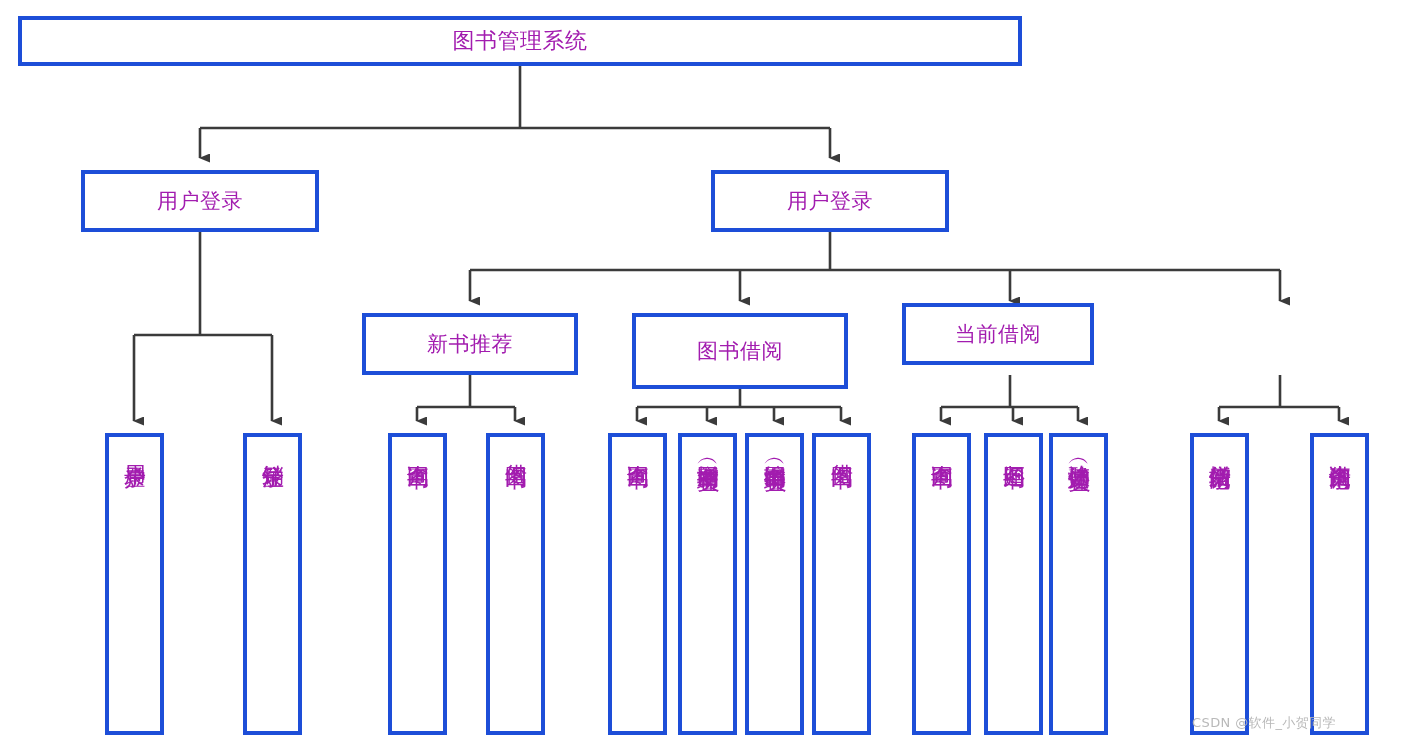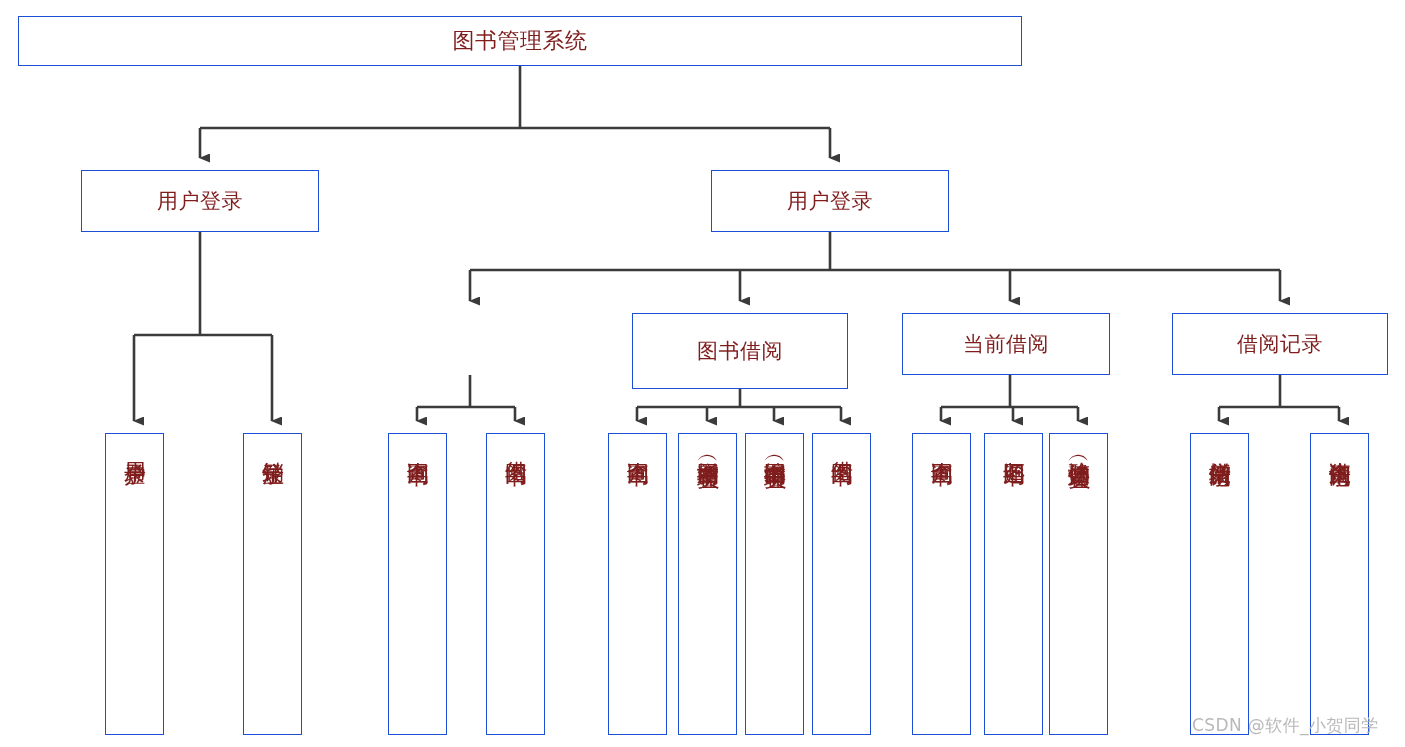--- a/index.html
+++ b/index.html
@@ -21,26 +21,26 @@
     position: absolute;
     left: 0;
     top: 0;
     width: 1405px;
     height: 747px;
     pointer-events: none;
   }
   .node {
     position: absolute;
     box-sizing: border-box;
-    border: 1px solid #1d4ed8;
+    border: 4px solid #1d4ed8;
     background: #ffffff;
     display: flex;
     align-items: center;
     justify-content: center;
-    color: #7f1d1d;
+    color: #a21caf;
   }
   .node .label {
     display: block;
     text-align: center;
     line-height: 1.18;
     letter-spacing: 0.5px;
   }
   .node.horiz .label {
     font-size: 21px;
   }
@@ -55,21 +55,21 @@
   .node.leaf .label {
     writing-mode: vertical-rl;
     text-orientation: upright;
     font-size: 22px;
     line-height: 1.22;
     letter-spacing: 1px;
     white-space: nowrap;
   }
   .watermark {
     position: absolute;
-    font-size: 17px;
+    font-size: 13px;
     color: #b9b9b9;
     white-space: nowrap;
     letter-spacing: 0.4px;
   }
 </style>
 </head>
 <body>
 
 <div id="canvas">
 
@@ -127,28 +127,28 @@
     <span class="label">图书管理系统</span>
   </div>
 
   <div class="node horiz" style="left:81px; top:170px; width:238px; height:62px;">
     <span class="label">用户登录</span>
   </div>
   <div class="node horiz" style="left:711px; top:170px; width:238px; height:62px;">
     <span class="label">用户登录</span>
   </div>
 
+  <div class="node horiz" style="left:362px; top:313px; width:216px; height:62px;">
+    <span class="label">新书推荐</span>
+  </div>
   <div class="node horiz" style="left:632px; top:313px; width:216px; height:76px;">
     <span class="label">图书借阅</span>
   </div>
-  <div class="node horiz" style="left:902px; top:313px; width:208px; height:62px;">
+  <div class="node horiz" style="left:902px; top:303px; width:192px; height:62px;">
     <span class="label">当前借阅</span>
-  </div>
-  <div class="node horiz" style="left:1172px; top:313px; width:216px; height:62px;">
-    <span class="label">借阅记录</span>
   </div>
 
   <div class="node leaf" style="left:105px; top:433px; width:59px; height:302px;">
     <span class="label">用户登录</span>
   </div>
   <div class="node leaf" style="left:243px; top:433px; width:59px; height:302px;">
     <span class="label">注销登录</span>
   </div>
   <div class="node leaf" style="left:388px; top:433px; width:59px; height:302px;">
     <span class="label">查询图书</span>

